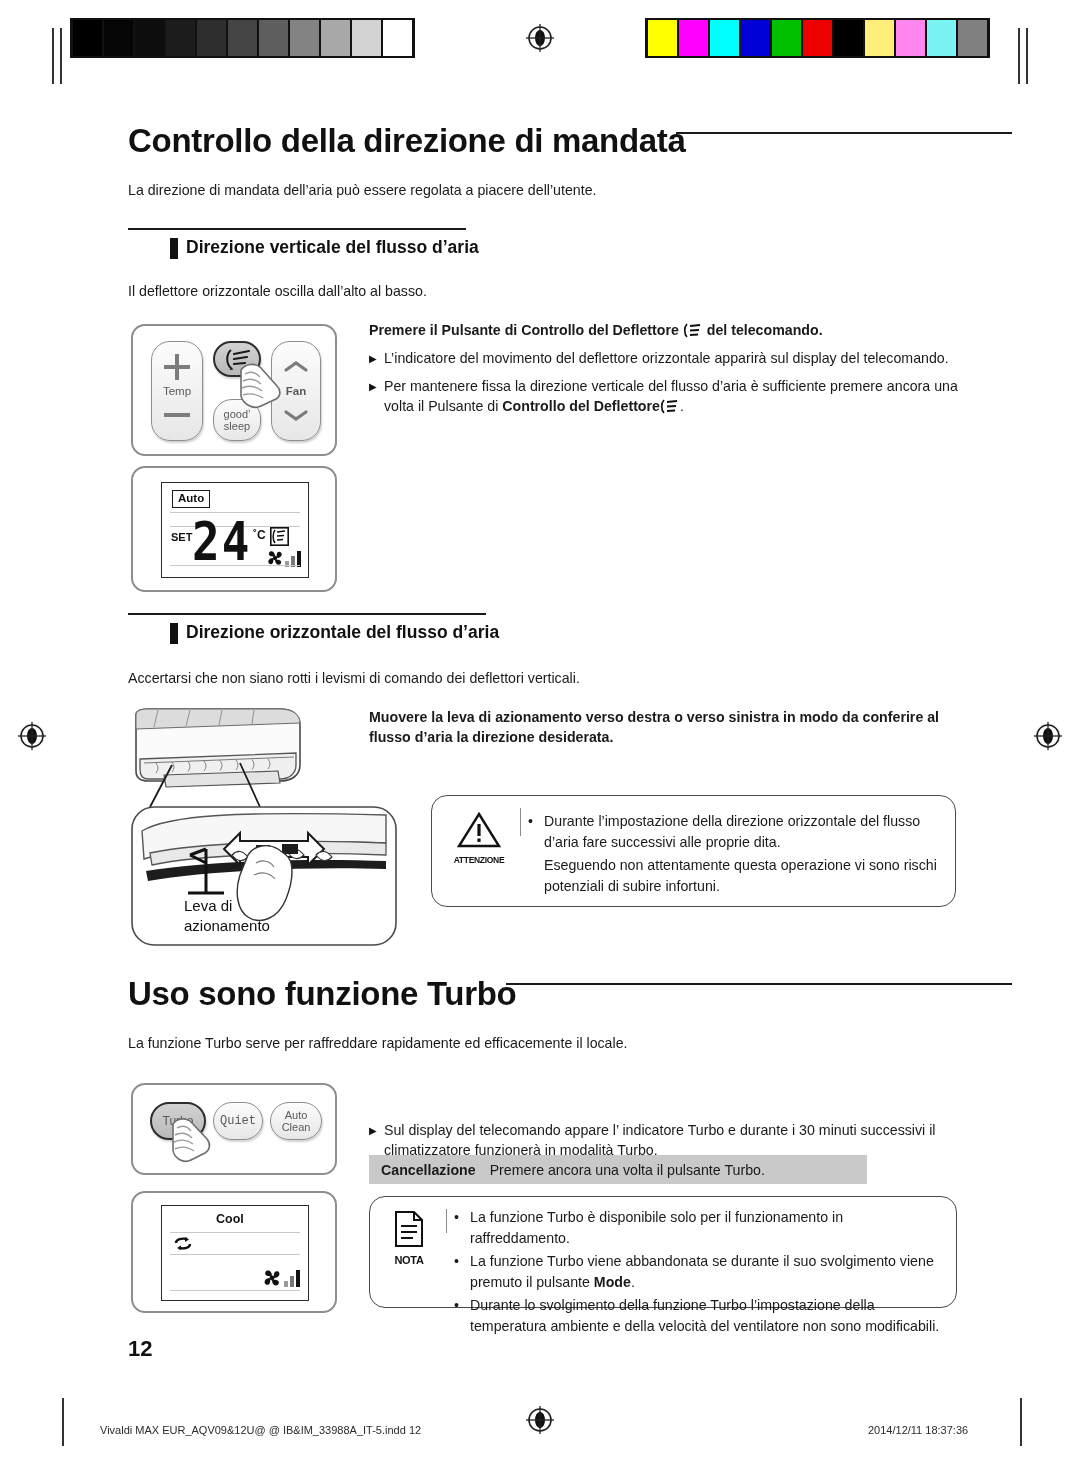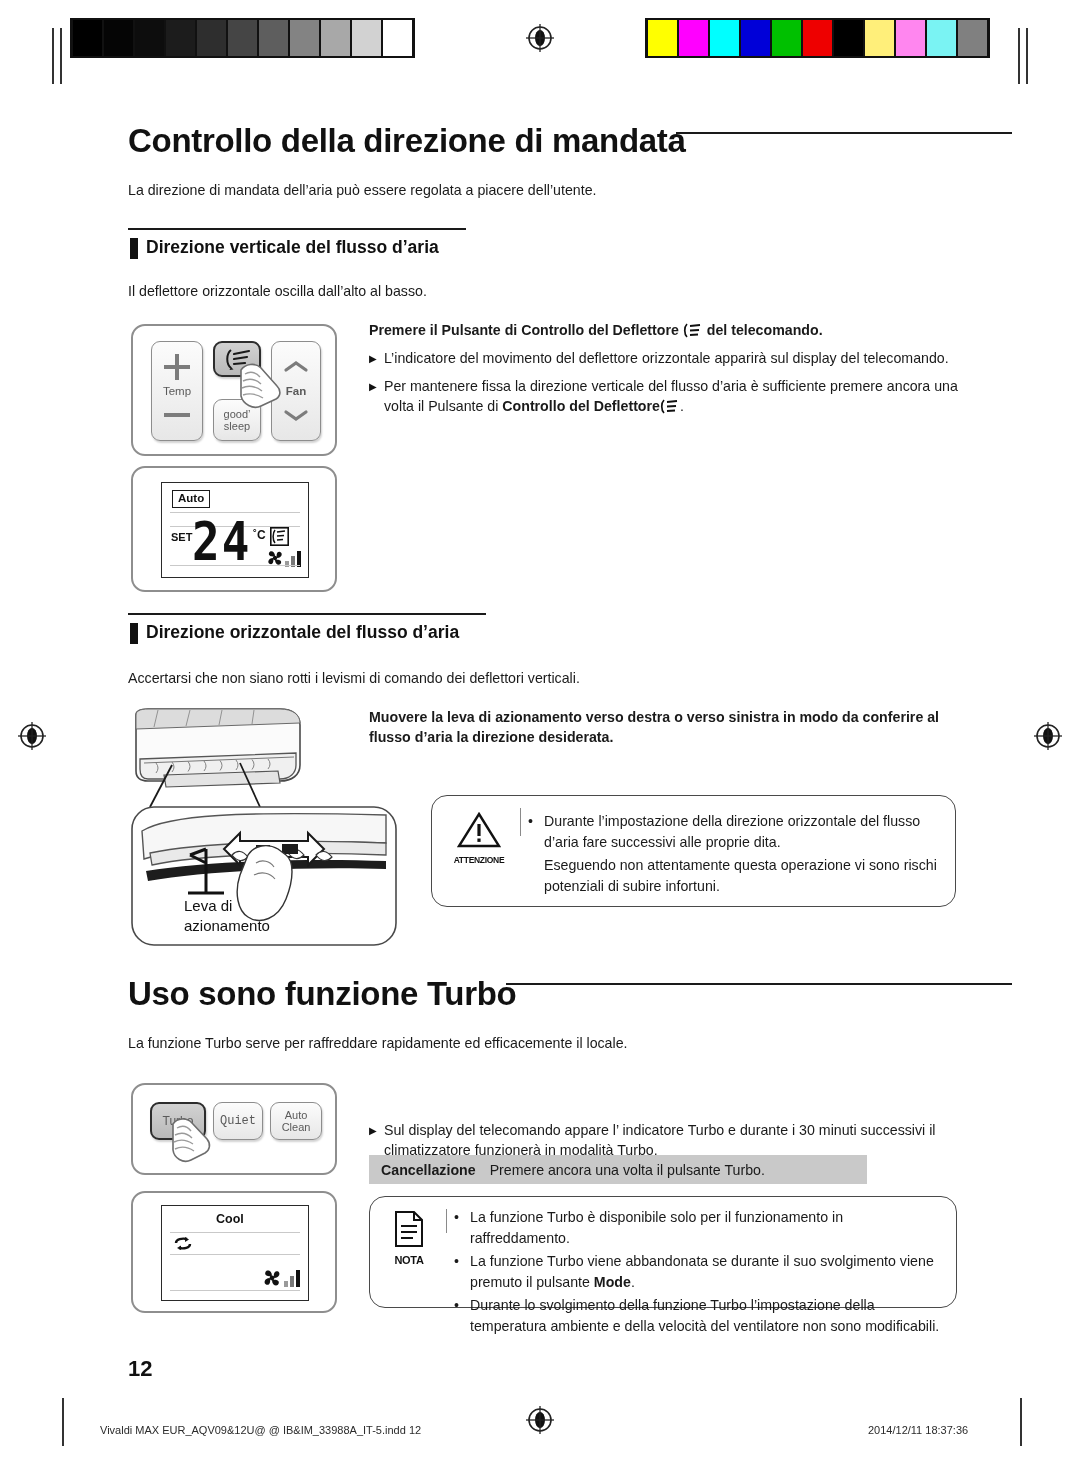--- a/index.html
+++ b/index.html
@@ -53,20 +53,21 @@
     background:#1a1a1a;
   }
 
   .subhead {
     position:absolute;
     font-size:17.5px;
     font-weight:bold;
     color:#111;
     white-space:nowrap;
     padding-left:16px;
+    margin-left:40px;
   }
   .subhead::before {
     content:"";
     position:absolute;
     left:0; top:1px;
     width:8px; height:21px;
     background:#111;
   }
   .subhead-rule {
     position:absolute;
@@ -113,21 +114,21 @@
     border:2px solid #8e8e8e;
     border-radius:14px;
     background:#fff;
     box-sizing:border-box;
   }
 
   
   .key {
     position:absolute;
     border:1.6px solid #8d8d8d;
-    border-radius:9px;
+    border-radius:19px;
     background:linear-gradient(180deg,#fcfcfc,#e7e7e7);
     box-sizing:border-box;
     display:flex;
     flex-direction:column;
     align-items:center;
     justify-content:center;
     font-size:12px;
     color:#5a5a5a;
     box-shadow:1px 2px 2px rgba(0,0,0,.18);
   }
@@ -641,17 +642,17 @@
         <span class="mk">•</span>
         <span class="tx"><span>La funzione Turbo viene abbandonata se durante il suo svolgimento viene premuto il pulsante </span><b>Mode</b><span>.</span></span>
       </div>
       <div class="c-row">
         <span class="mk">•</span>
         <span class="tx">Durante lo svolgimento della funzione Turbo l’impostazione della temperatura ambiente e della velocità del ventilatore non sono modificabili.</span>
       </div>
     </div>
   </div>
 
-  <div class="pageno" style="left:128px; top:1336px;margin-top:20px;">12</div>
+  <div class="pageno" style="left:128px; top:1336px;">12</div>
 
   <div class="footer" style="left:100px; top:1424px;">Vivaldi MAX EUR_AQV09&amp;12U@ @  IB&amp;IM_33988A_IT-5.indd   12</div>
   <div class="footer" style="left:868px; top:1424px;">2014/12/11   18:37:36</div>
 </div>
 
 </body></html>

